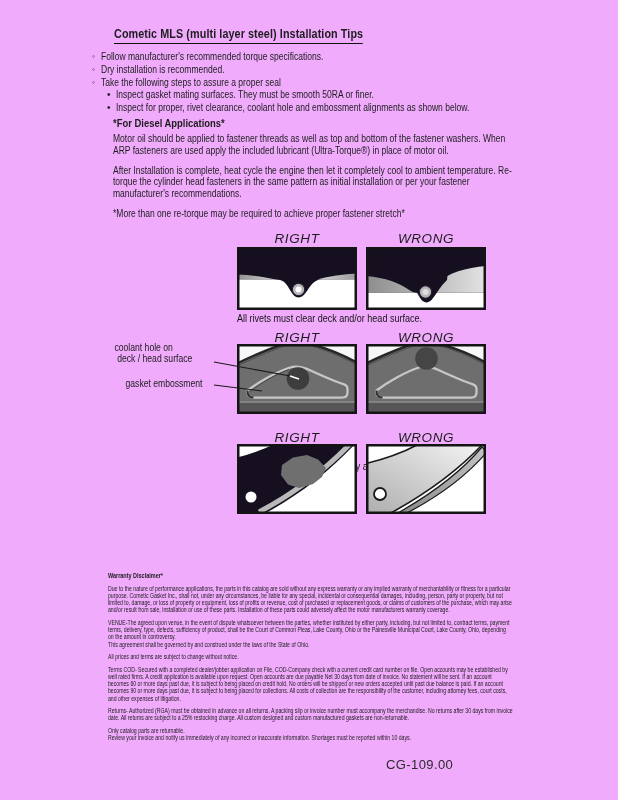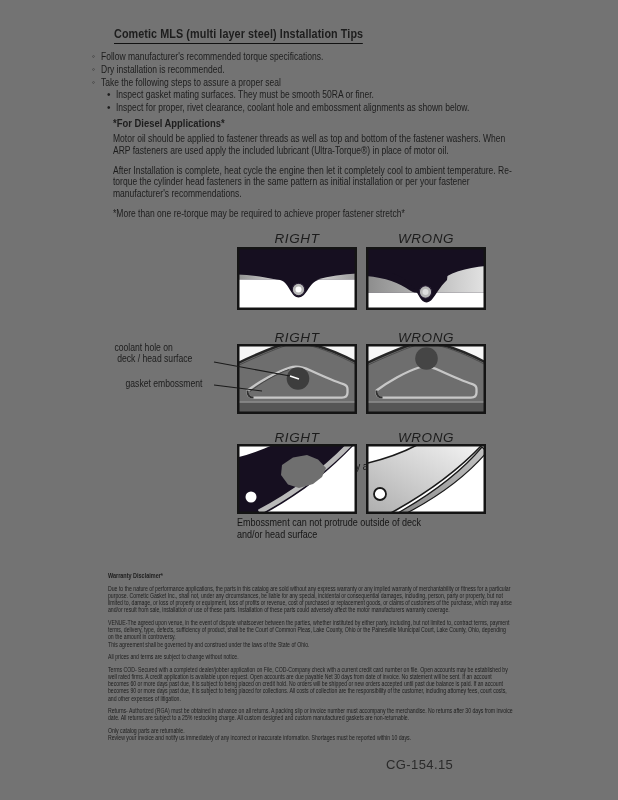--- a/index.html
+++ b/index.html
@@ -1,17 +1,17 @@
 <!DOCTYPE html>
 <html><head>
 <meta charset="utf-8">
 <style>
   html,body { margin:0; padding:0; background:#ffffff; }
   .page {
-    position:relative; width:618px; height:800px; background:#737373;
+    position:relative; width:618px; height:800px; background:#f0abfc;
     font-family:"Liberation Sans","DejaVu Sans",sans-serif; color:#1d1d1d; overflow:hidden;
   }
   
   .sqz  { display:inline-block; transform:scaleX(0.82); transform-origin:0 0; white-space:nowrap; }
   .sqzb { display:block; transform:scaleX(0.82); transform-origin:0 0; }
   .sqzr { display:inline-block; transform:scaleX(0.86); transform-origin:100% 0; white-space:nowrap; }
 
   
   .header { position:absolute; left:92px; top:24px; width:520px; }
   .title-wrap { margin-left:22px; }
@@ -124,20 +124,23 @@
       <rect width="120" height="63" fill="#160f20"></rect>
       <path d="M0,29 C20,31 33,35.5 44,43.5 C49,46.8 53,45.8 58,45.8 C63,45.8 66,42 72,36 C82,26 100,20.5 120,19 L120,45.8 L0,45.8 Z" fill="url(#wgb)"></path>
       <rect x="0" y="45.8" width="120" height="17.2" fill="#ffffff"></rect>
       <path d="M26,26 C38,30 47.5,38 53.5,50 C56.5,56 61.5,57 65.5,53 C70.5,47.5 73.5,40 81,33 L82,24 L26,24 Z" fill="#160f20"></path>
       <circle cx="59.5" cy="45" r="6.2" fill="#b7b7b7" stroke="#241a30" stroke-width="1.1"></circle>
       <circle cx="59.5" cy="45" r="3" fill="#dedede"></circle>
       <rect x="1.25" y="1.25" width="117.5" height="60.5" fill="none" stroke="#141414" stroke-width="2.5"></rect>
     </svg>
   </div>
 
+  <div class="caption" style="left:237px; top:312px;">
+    <span class="sqz">All rivets must clear deck and/or head surface.</span>
+  </div>
 
   <div class="dg-label" style="left:237px; top:330px;">RIGHT</div>
   <div class="dg-label" style="left:366px; top:330px;">WRONG</div>
 
   <div class="lbl-coolant">
     <span class="sqzr">coolant hole on</span><br>
     <span class="sqzr">deck / head surface</span>
   </div>
   <div class="lbl-gasket">
     <span class="sqzr">gasket embossment</span>
@@ -218,34 +221,30 @@
           </linearGradient>
       </defs>
       <rect width="120" height="70" fill="#ffffff"></rect>
       <path d="M53,0 C37,8.5 19,15 0,19.5 L0,70 L23,70 C58,51 92,26.5 117,0 Z" fill="url(#d3b)" stroke="#1a1a1a" stroke-width="1.6"></path>
       <path d="M30,70 C64,51 95,28 116,3 L121,8 C100,32.5 70,54 39,70 Z" fill="url(#d3s)" stroke="#1a1a1a" stroke-width="1.2"></path>
       <circle cx="14" cy="50" r="6" fill="#ffffff" stroke="#1a1a1a" stroke-width="1.8"></circle>
       <rect x="1.25" y="1.25" width="117.5" height="67.5" fill="none" stroke="#141414" stroke-width="2.5"></rect>
     </svg>
   </div>
 
-  <div class="caption" style="left:237px; top:516px;">
-    <span class="sqz">Embossment can not protrude outside of deck</span><br>
-    <span class="sqz">and/or head surface</span>
-  </div>
 
   <div class="disclaimer">
     <div class="disclaimer-inner">
       <h3>Warranty Disclaimer*</h3>
       <p>Due to the nature of performance applications, the parts in this catalog are sold without any express warranty or any implied warranty of merchantability or fitness for a particular purpose.  Cometic Gasket Inc., shall not, under any circumstances, be liable for any special, incidental or consequential damages, including, person, party or property, but not limited to, damage, or loss of property or equipment, loss of profits or revenue, cost of purchased or replacement goods, or claims of customers of the purchase, which may arise and/or result from sale, installation or use of these parts.  Installation of these parts could adversely affect the motor manufacturers warranty coverage.</p>
       <p style="margin-bottom:0;">VENUE-The agreed upon venue, in the event of dispute whatsoever between the parties, whether instituted by either party, including, but not limited to, contract terms, payment terms, delivery, type, defects, sufficiency of product, shall be the Court of Common Pleas, Lake County, Ohio or the Painesville Municipal Court, Lake County, Ohio, depending on the amount in controversy.</p>
       <p>This agreement shall be governed by and construed under the laws of the State of Ohio.</p>
       <p>All prices and terms are subject to change without notice.</p>
       <p>Terms COD- Secured with a completed dealer/jobber application on File, COD-Company check with a current credit card number on file.  Open accounts may be established by well rated firms.  A credit application is available upon request.  Open accounts are due payable Net 30 days from date of invoice.  No statement will be sent.  If an account becomes 60 or more days past due, it is subject to being placed on credit hold.  No orders will be shipped or new orders accepted until past due balance is paid.  If an account becomes 90 or more days past due, it is subject to being placed for collections.  All costs of collection are the responsibility of the customer, including attorney fees, court costs, and other expenses of litigation.</p>
       <p>Returns- Authorized (RGA) must be obtained in advance on all returns.  A packing slip or invoice number must accompany the merchandise.  No returns after 30 days from invoice date.  All returns are subject to a 25% restocking charge.  All custom designed and custom manufactured gaskets are non-returnable.</p>
       <p style="margin-bottom:0;">Only catalog parts are returnable.</p>
       <p>Review your invoice and notify us immediately of any incorrect or inaccurate information.  Shortages must be reported within 10 days.</p>
     </div>
   </div>
 
-  <div class="footer-code">CG-154.15</div>
+  <div class="footer-code">CG-109.00</div>
 
 </div>
 
 </body></html>

